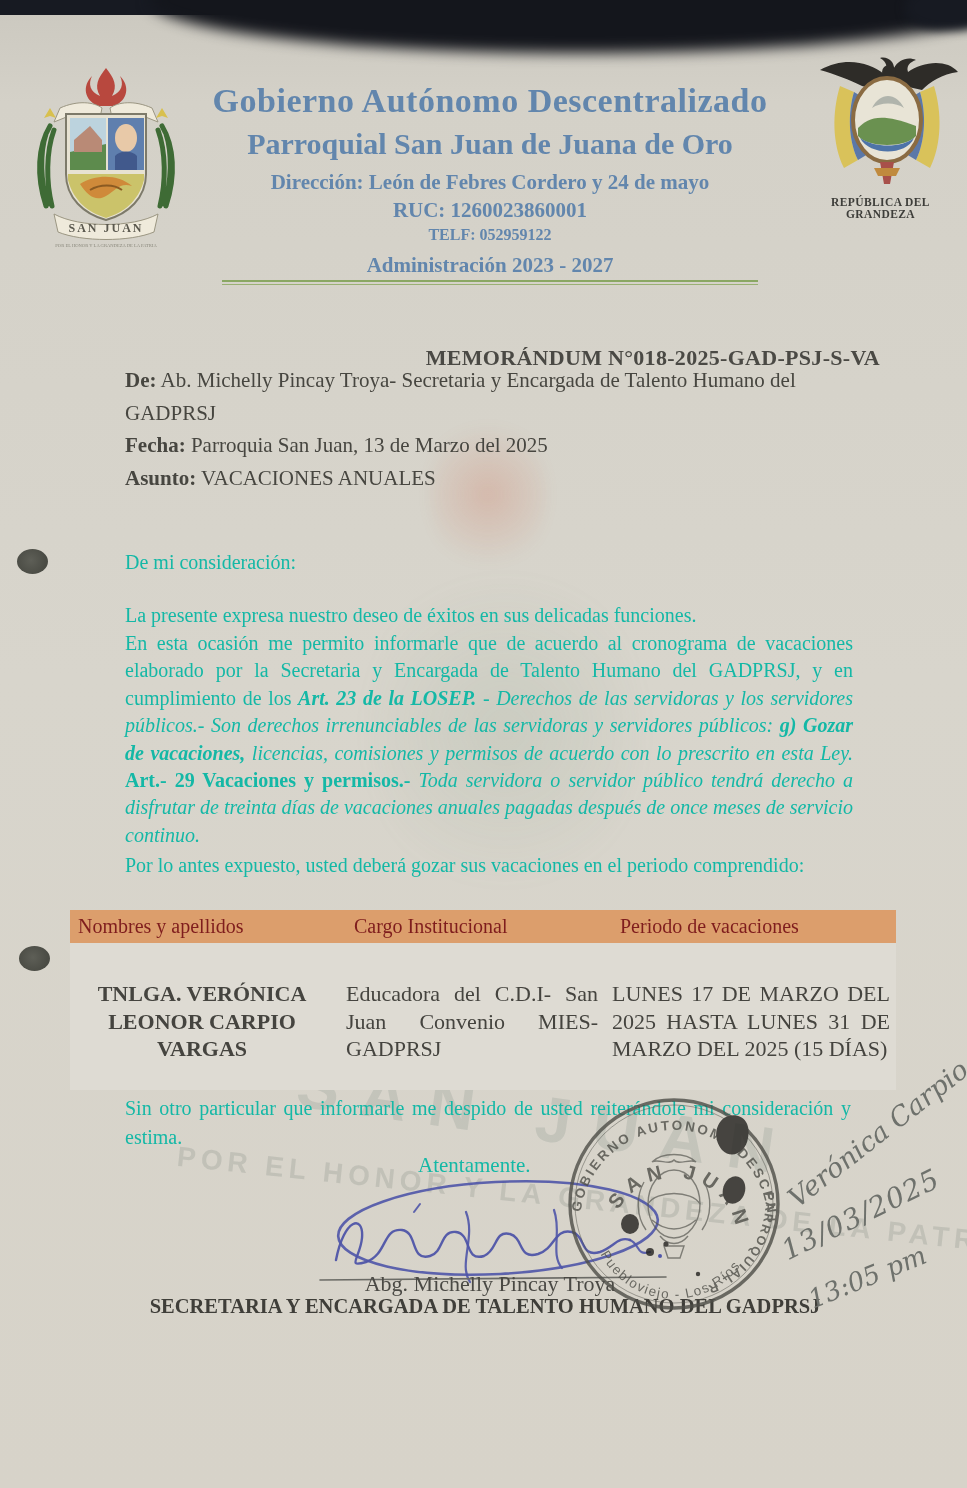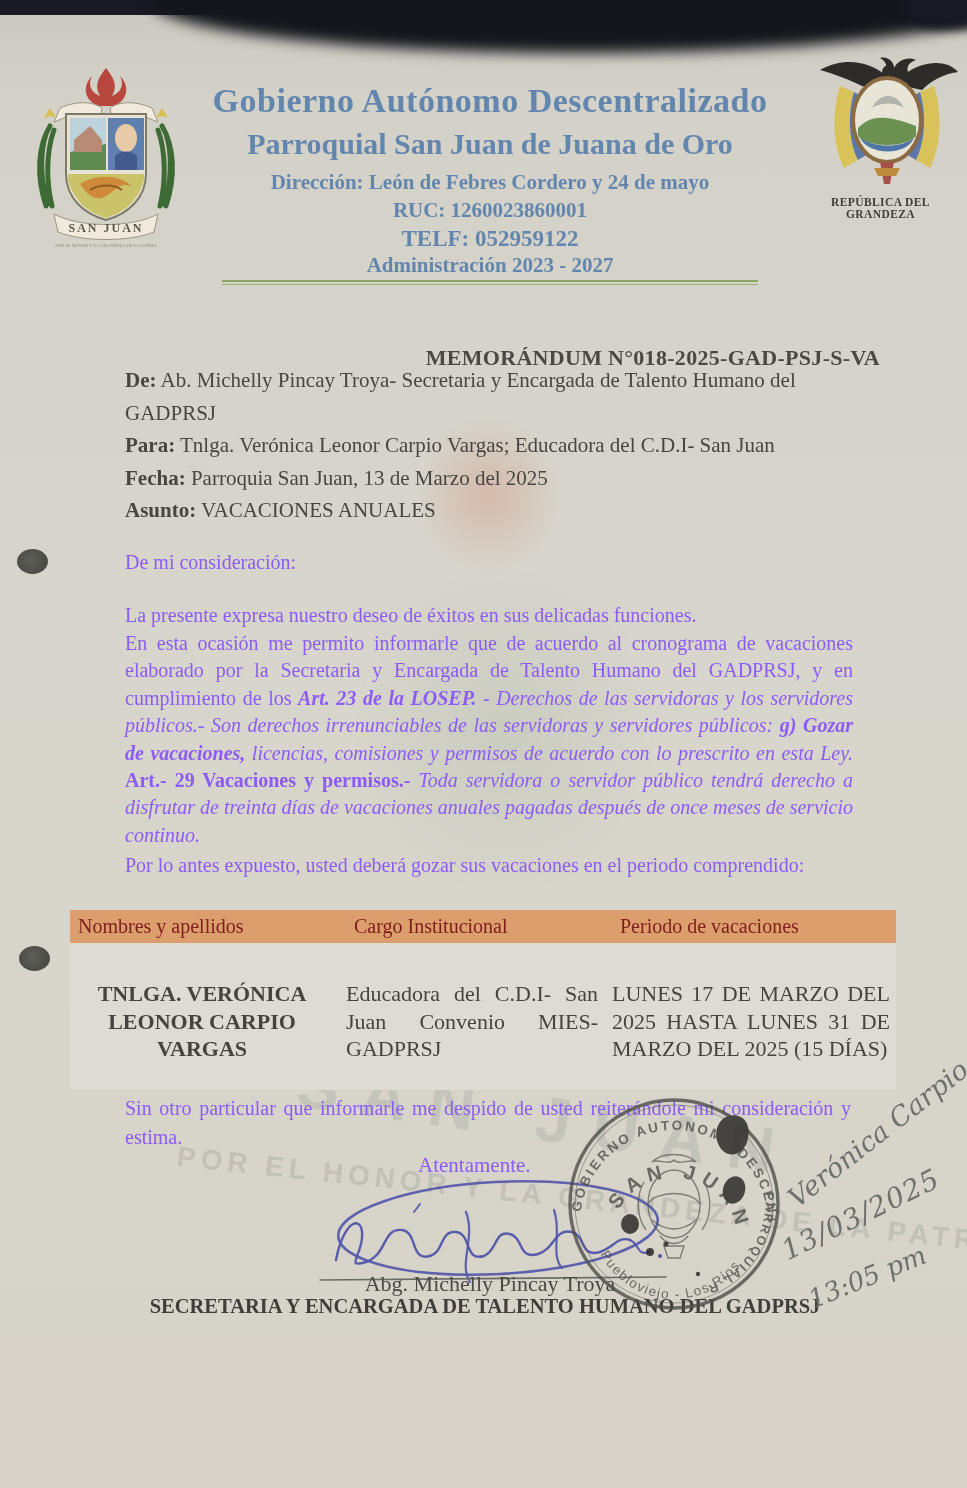--- a/index.html
+++ b/index.html
@@ -14,33 +14,33 @@
   #topshadow2{position:absolute;left:905px;top:-14px;width:90px;height:44px;background:#171a22;
               border-radius:45%;filter:blur(5px);}
   .hole{position:absolute;width:31px;height:25px;border-radius:50%;
         background:radial-gradient(circle at 45% 45%,#5e5f57 0%,#4a4b44 70%,#555650 100%);}
   
   .hdr{color:#6286ad;text-align:center;font-weight:bold;}
   #hdr-l1{left:190px;top:82px;width:600px;font-size:34px;letter-spacing:.5px;}
   #hdr-l2{left:190px;top:127px;width:600px;font-size:30px;}
   #hdr-l3{left:190px;top:170px;width:600px;font-size:21px;}
   #hdr-l4{left:190px;top:198px;width:600px;font-size:21px;}
-  #hdr-l5{left:190px;top:226px;width:600px;font-size:23px;}
+  #hdr-l5{left:190px;top:226px;width:600px;font-size:16px;}
   #hdr-l6{left:190px;top:253px;width:600px;font-size:21px;}
   #hdr-underline{left:222px;top:280px;width:536px;height:2px;border-top:2px solid #8aa763;
                  border-bottom:1px solid #9ab074;}
   #seal-caption{left:798px;top:196px;width:165px;text-align:center;font-size:11.5px;
                 font-weight:bold;color:#3e3e3a;letter-spacing:.4px;}
   
   #memo-title{left:90px;top:305px;width:790px;text-align:right;font-weight:bold;
               font-size:22px;color:#4a4944;letter-spacing:.3px;margin-top:40px;}
   #fields{left:125px;top:364px;width:726px;font-size:21px;line-height:32.5px;color:#474640;}
   .flabel{font-weight:bold;}
   
-  .para{color:#8b5cf6;font-size:20px;}
+  .para{color:#14b8a6;font-size:20px;}
   #salutation{left:125px;top:551px;width:726px;}
   #p1{left:125px;top:604px;width:726px;}
   #p2{left:125px;top:630px;width:728px;line-height:27.4px;text-align:justify;}
   #p3{left:125px;top:852px;width:726px;line-height:27px;text-align:justify;}
   .bi{font-style:italic;font-weight:bold;}
   .it{font-style:italic;}
   .bo{font-weight:bold;}
   
   #memo-table{left:70px;top:910px;width:826px;}
   .t-head{display:flex;background:#dc9e6c;color:#7f1d1d;font-size:20px;height:33px;
@@ -151,21 +151,20 @@
   <div id="hdr-l4" class="abs hdr">RUC: 1260023860001</div>
   <div id="hdr-l5" class="abs hdr">TELF: 052959122</div>
   <div id="hdr-l6" class="abs hdr">Administración 2023 - 2027</div>
   <div id="hdr-underline" class="abs"></div>
   <div id="seal-caption" class="abs">REPÚBLICA DEL GRANDEZA</div>
 
   <div id="memo-title" class="abs">MEMORÁNDUM N°018-2025-GAD-PSJ-S-VA</div>
 
   <div id="fields" class="abs">
     <div><span class="flabel">De:</span><span> Ab. Michelly Pincay Troya- Secretaria y Encargada de Talento Humano del GADPRSJ</span></div>
-    <div><span class="flabel">Para:</span><span> Tnlga. Verónica Leonor Carpio Vargas; Educadora del C.D.I- San Juan</span></div>
     <div><span class="flabel">Fecha:</span><span> Parroquia San Juan, 13 de Marzo del 2025</span></div>
     <div><span class="flabel">Asunto:</span><span> VACACIONES ANUALES</span></div>
   </div>
 
   <div id="salutation" class="abs para">De mi consideración:</div>
   <div id="p1" class="abs para">La presente expresa nuestro deseo de éxitos en sus delicadas funciones.</div>
   <div id="p2" class="abs para">
     <span>En esta ocasión me permito informarle que de acuerdo al cronograma de vacaciones elaborado por la Secretaria y Encargada de Talento Humano del GADPRSJ, y   en cumplimiento de los </span><span class="bi">Art. 23 de la LOSEP.</span><span class="it"> - Derechos de las servidoras y los servidores públicos.- Son derechos irrenunciables de las servidoras y servidores públicos: </span><span class="bi">g) Gozar de vacaciones,</span><span class="it"> licencias, comisiones y permisos de acuerdo con lo prescrito en esta Ley.</span><span class="bo"> Art.- 29 Vacaciones y permisos.-</span><span class="it"> Toda servidora o servidor público tendrá derecho a disfrutar de treinta días de vacaciones anuales pagadas después de once meses de servicio continuo.</span>
   </div>
   <div id="p3" class="abs para">Por lo antes expuesto, usted deberá gozar sus vacaciones en el periodo comprendido:</div>

